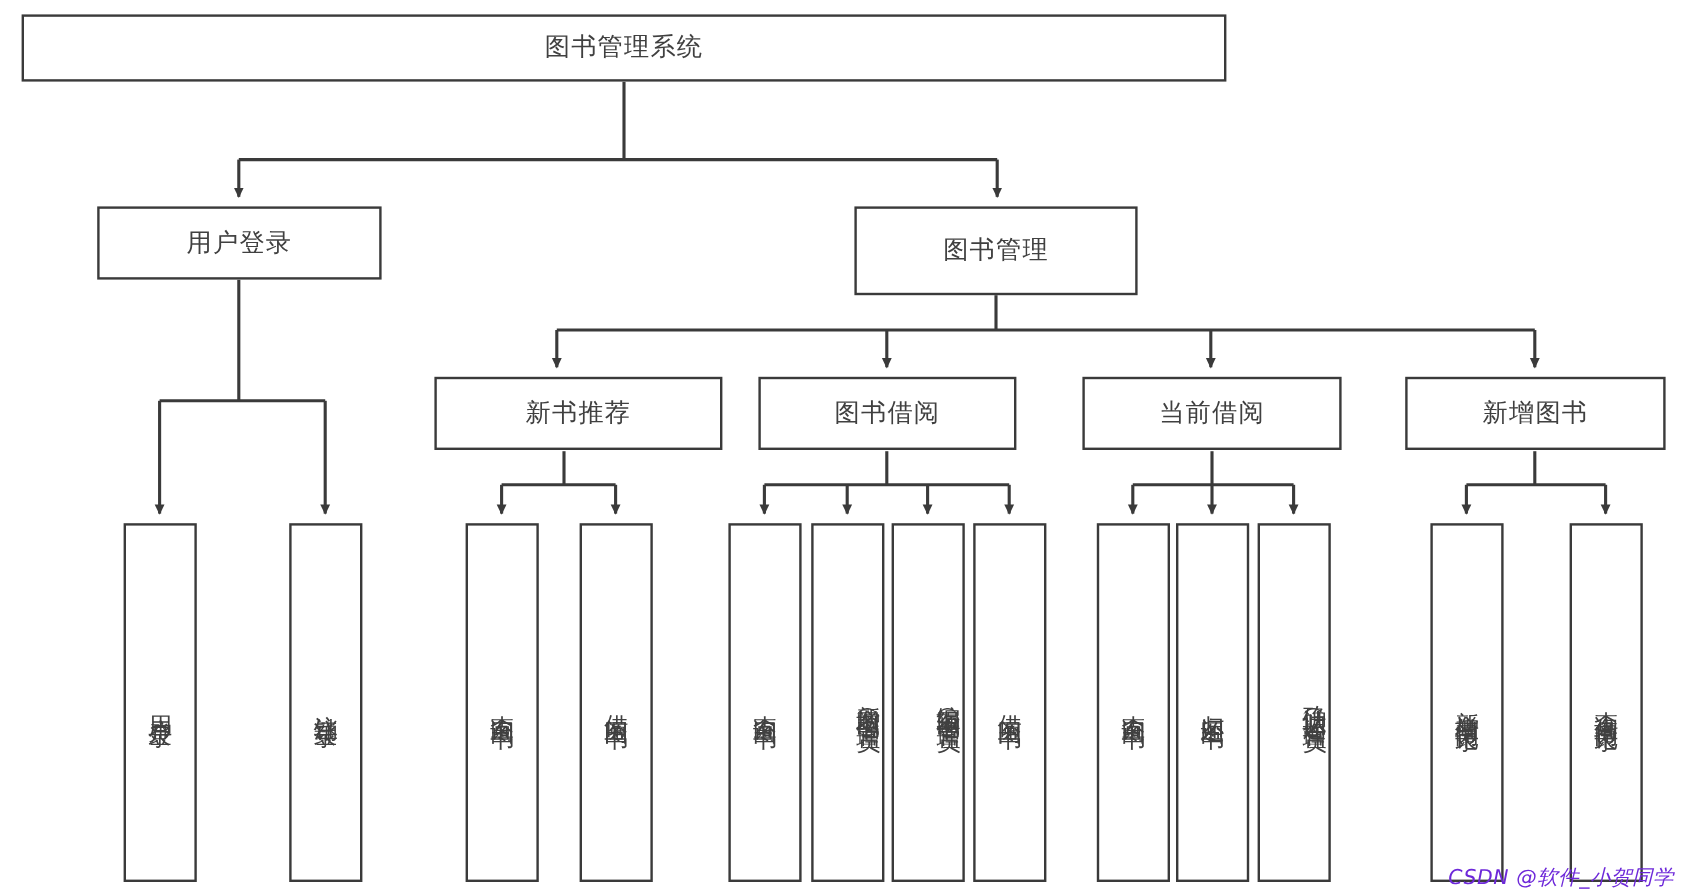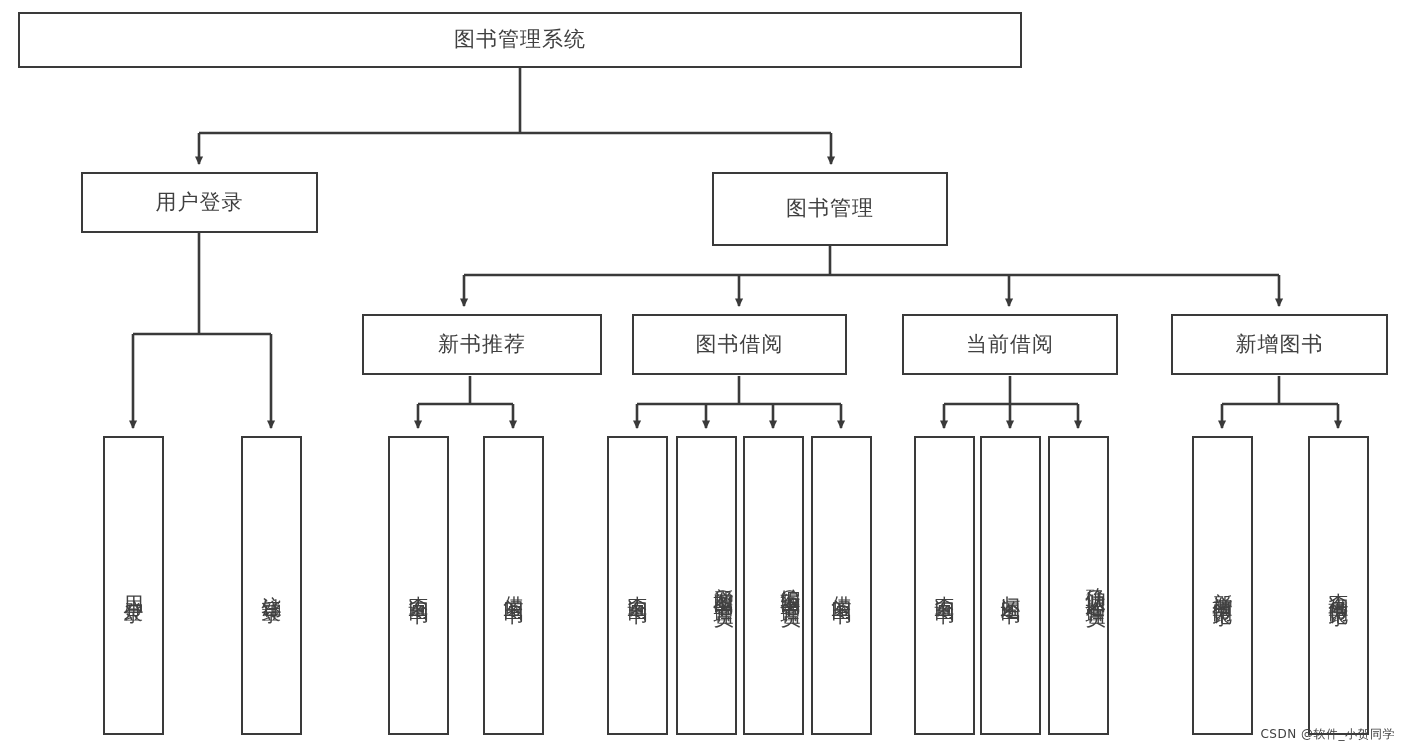--- a/index.html
+++ b/index.html
@@ -56,25 +56,26 @@
     align-items: center;
   }
   .node-label {
     display: block;
     white-space: pre;
   }
   .watermark {
     position: absolute;
     right: 10px;
     bottom: 4px;
-    font-size: 12px;
-    color: #404040;
+    font-size: 17px;
+    color: #6d28d9;
     letter-spacing: 0.5px;
     z-index: 5;
     white-space: nowrap;
+    font-style: italic;
   }
 </style>
 </head>
 <body>
 
 <div id="diagram-root">
 
   <svg id="edge-layer" viewBox="0 0 1405 747" xmlns="http://www.w3.org/2000/svg">
     <defs>
       <marker id="arrow" markerWidth="9" markerHeight="9" refX="7.6" refY="4.5" orient="auto" markerUnits="userSpaceOnUse">

